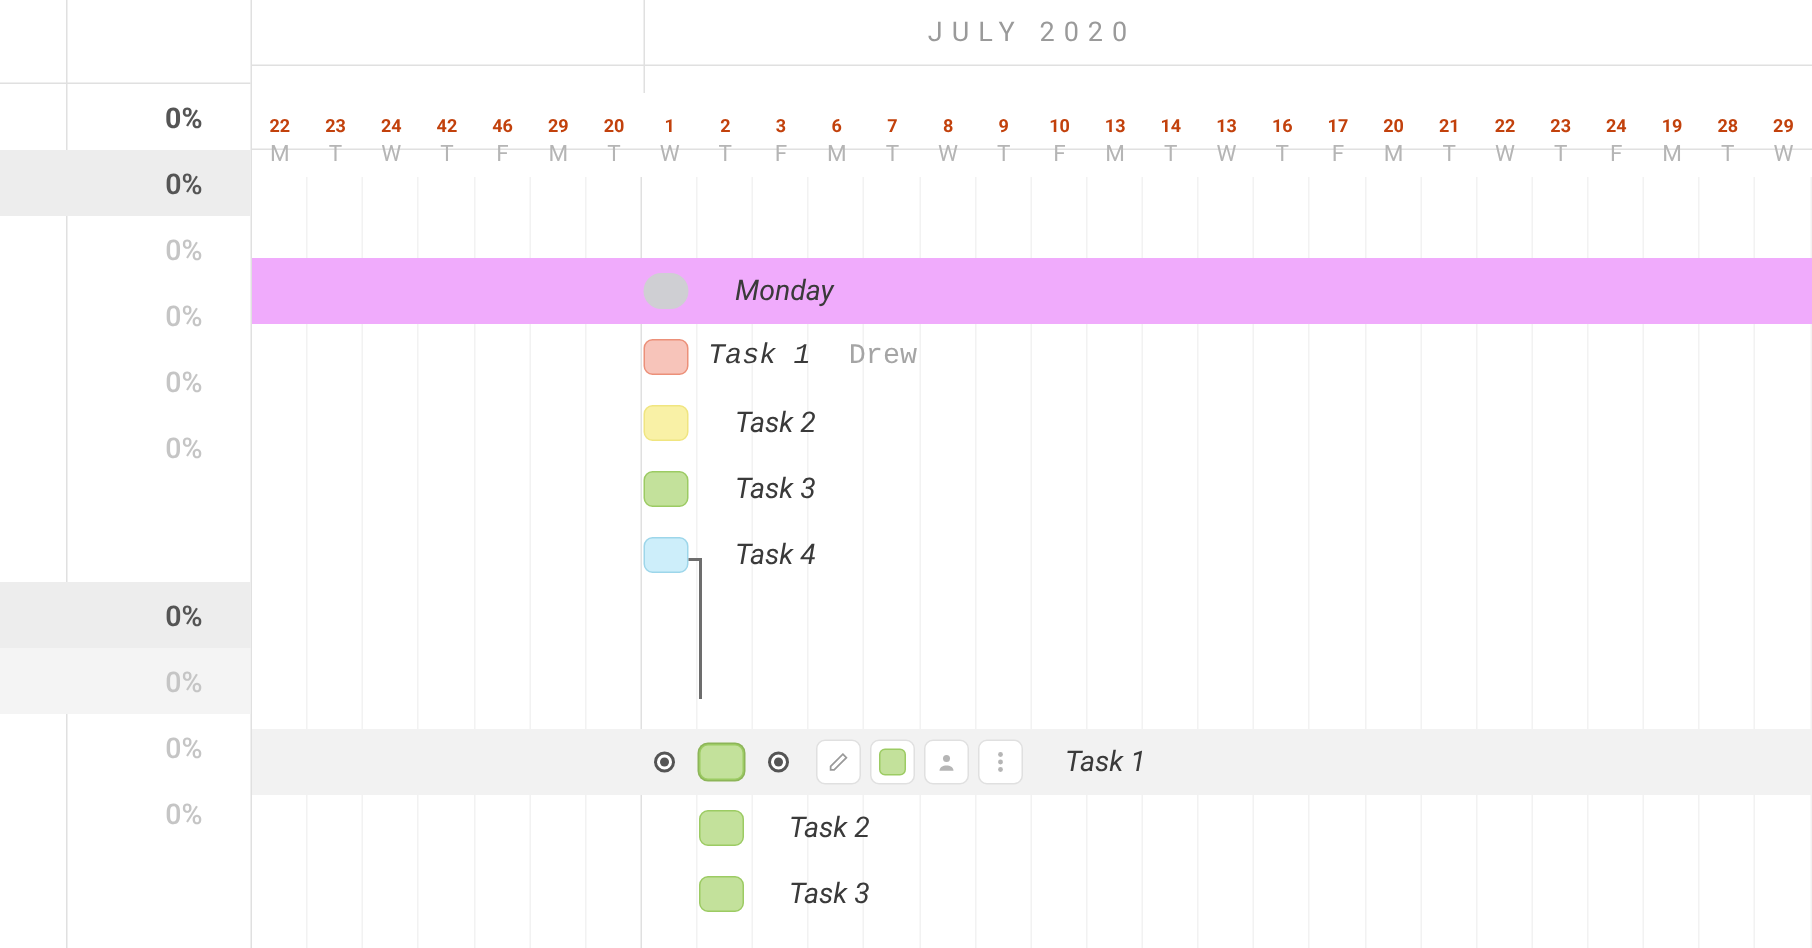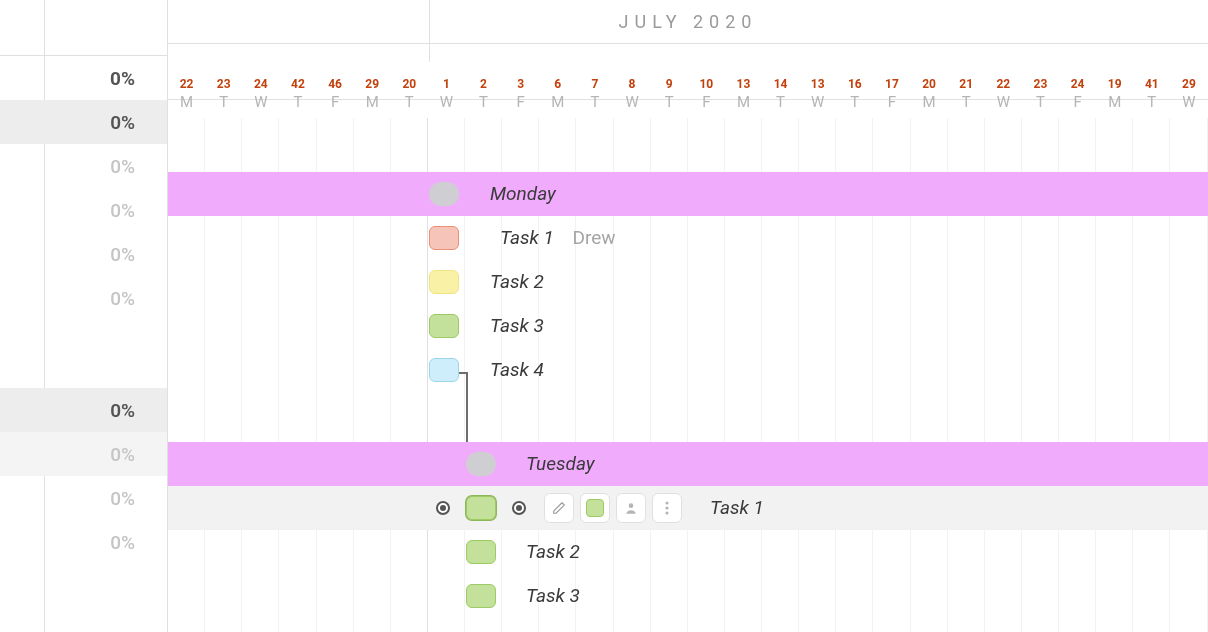--- a/index.html
+++ b/index.html
@@ -375,21 +375,21 @@
       </div>
       <div class="day-col">
         <span class="day-num">24</span>
         <span class="day-dow">F</span>
       </div>
       <div class="day-col">
         <span class="day-num">19</span>
         <span class="day-dow">M</span>
       </div>
       <div class="day-col">
-        <span class="day-num">41</span>
+        <span class="day-num">28</span>
         <span class="day-dow">T</span>
       </div>
       <div class="day-col">
         <span class="day-num">29</span>
         <span class="day-dow">W</span>
       </div>
     </div>
 
   <div class="gantt-area">
     <div class="gridlines" id="gridlines">
@@ -424,21 +424,21 @@
       </div>
 
 
     <div class="gantt-row highlight" style="top:54px;">
       <div class="task-block pill block-gray" style="left:261px; width:30px;"></div>
       <span class="task-label" style="left:322px;">Monday</span>
     </div>
 
     <div class="gantt-row" style="top:98px;">
       <div class="task-block block-red" style="left:261px; width:30px;"></div>
-      <span class="task-label" style="left:332px;">
+      <span class="task-label" style="left:304px;font-family:Liberation Mono, monospace;">
         <span>Task 1</span>
         <span class="task-assignee">Drew</span>
       </span>
     </div>
 
     <div class="gantt-row" style="top:142px;">
       <div class="task-block block-yellow" style="left:261px; width:30px;"></div>
       <span class="task-label" style="left:322px;">Task 2</span>
     </div>
 
@@ -449,24 +449,20 @@
 
     <div class="gantt-row" style="top:230px;">
       <div class="task-block block-blue" style="left:261px; width:30px;"></div>
       <span class="task-label" style="left:322px;">Task 4</span>
     </div>
 
     <div class="dep-tick" style="left:291px; top:254px;"></div>
     <div class="dep-line-v" style="left:298px; top:254px; height:94px;"></div>
     <div class="dep-line-h" style="left:298px; top:348px; width:0px;"></div>
 
-    <div class="gantt-row highlight" style="top:324px;">
-      <div class="task-block pill block-gray" style="left:298px; width:30px;"></div>
-      <span class="task-label" style="left:358px;">Tuesday</span>
-    </div>
 
     <div class="gantt-row alt-highlight" style="top:368px;">
       <div class="radio" style="position:absolute; left:268px;">
         <div class="dot"></div>
       </div>
       <div class="task-block block-green" style="left:298px; width:30px; box-shadow:0 0 0 1px #8db559;"></div>
       <div class="radio" style="position:absolute; left:344px;">
         <div class="dot"></div>
       </div>
 

